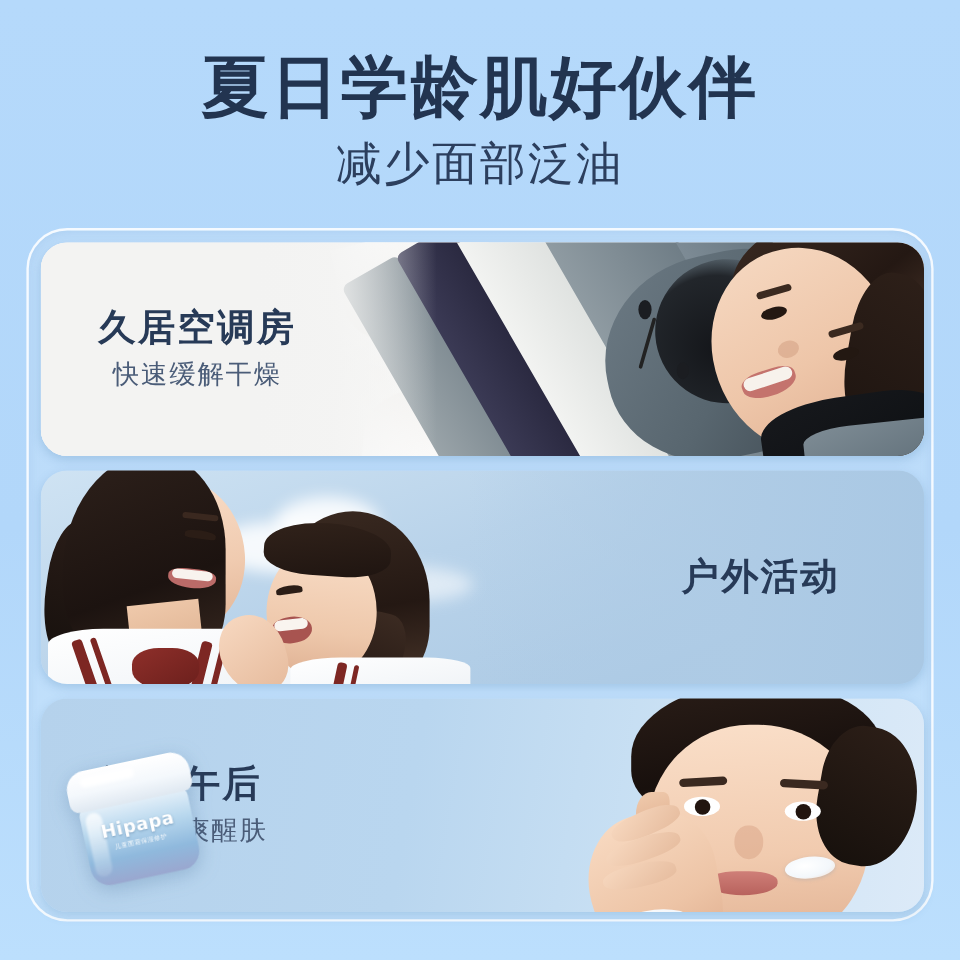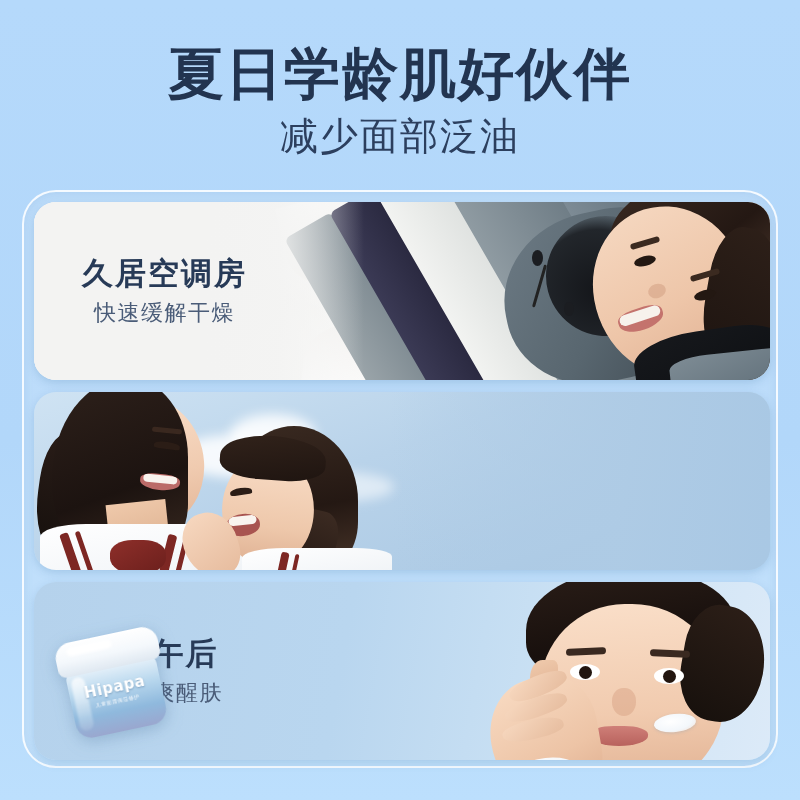--- a/index.html
+++ b/index.html
@@ -681,20 +681,21 @@
             <div class="girl-b-teeth"></div>
           </div>
           <div class="girl-b-shirt"></div>
           <div class="stripe sb1"></div>
           <div class="stripe sb2"></div>
           <div class="girl-b-hand"></div>
 
           <div class="veil-r"></div>
         </div>
         <div class="caption right">
+          <div class="cap-title">户外活动</div>
         </div>
       </div>
 
       <div class="panel p3">
         <div class="photo">
           <div class="boy-hair"></div>
           <div class="boy-face"></div>
           <div class="boy-ear"></div>
           <div class="boy-hair-r"></div>
           <div class="boy-brow l"></div>

